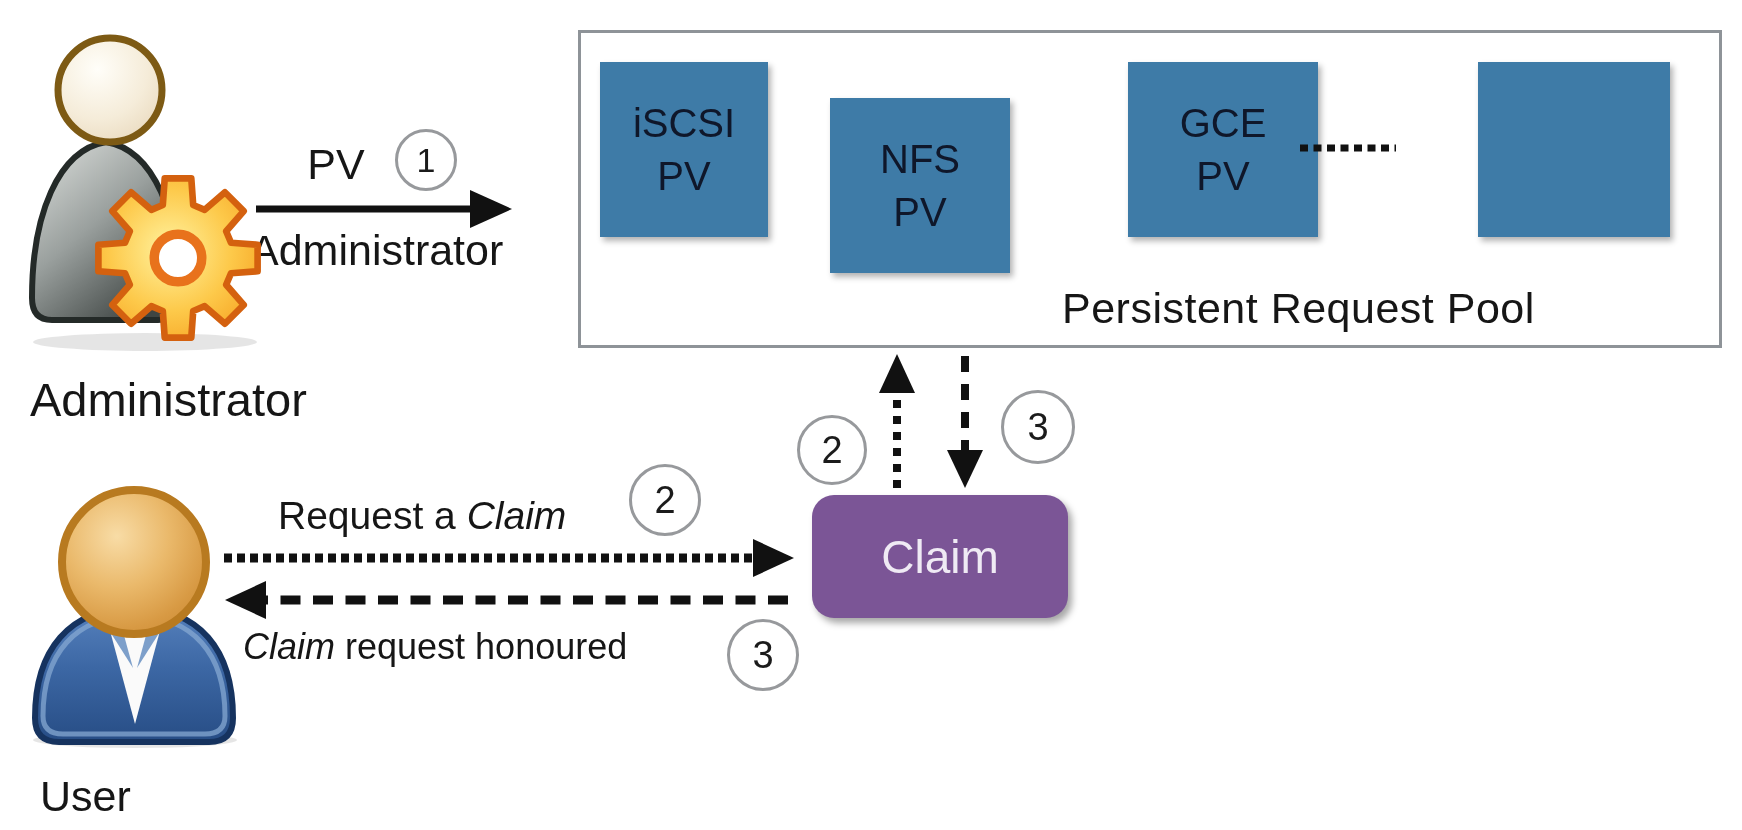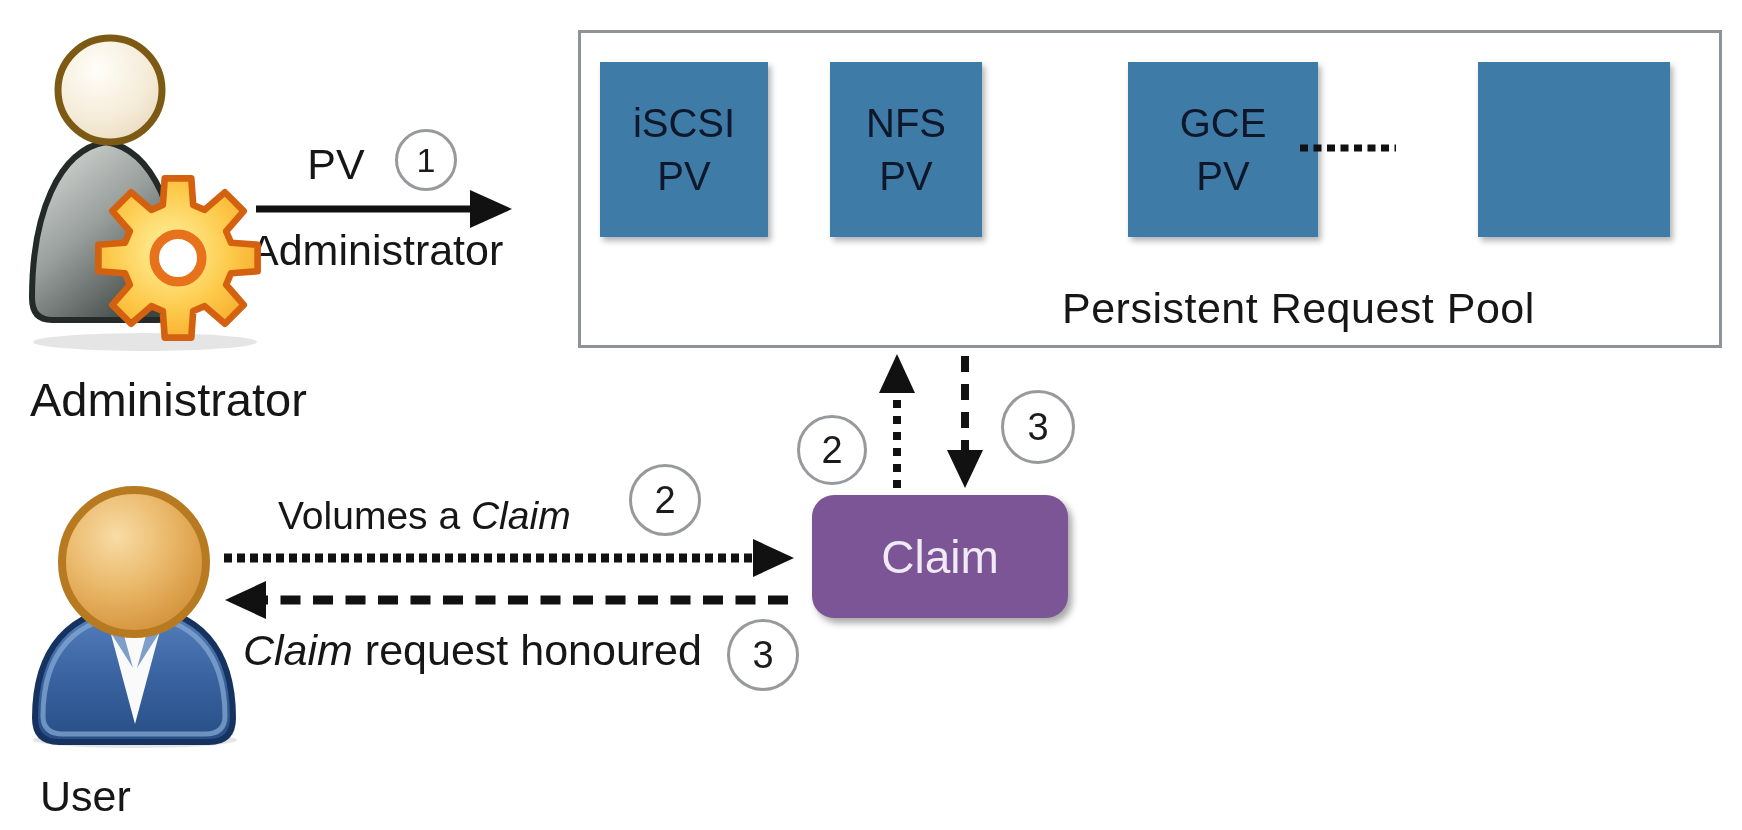--- a/index.html
+++ b/index.html
@@ -16,21 +16,21 @@
   .pool-label{
     left:1062px;top:284px;font-size:43px;letter-spacing:.5px;white-space:nowrap;
   }
   .vol{
     top:62px;height:175px;background:#3e7ba7;
     box-shadow:3px 4px 6px rgba(0,0,0,.30);
     display:flex;flex-direction:column;align-items:center;justify-content:center;
     color:#0f172a;font-size:40px;line-height:1.32;text-align:center;
   }
   .vol-1{left:600px;width:168px;}
-  .vol-2{left:830px;width:152px;}
+  .vol-2{left:830px;width:180px;margin-top:36px;}
   .vol-3{left:1128px;width:190px;}
   .vol-4{left:1478px;width:192px;}
   
   .claim{
     left:812px;top:495px;width:256px;height:123px;border-radius:22px;
     background:#7b5596;box-shadow:4px 5px 7px rgba(0,0,0,.35);
     display:flex;align-items:center;justify-content:center;
     color:#efeaf4;font-size:46px;
   }
   
@@ -44,21 +44,21 @@
   .step-3-mid{left:1001px;top:390px;width:74px;height:74px;}
   .step-2-bot{left:629px;top:464px;width:72px;height:72px;}
   .step-3-bot{left:727px;top:619px;width:72px;height:72px;}
   
   .lbl{white-space:nowrap;}
   .lbl-pv{left:296px;top:140px;width:80px;text-align:center;font-size:43px;}
   .lbl-provisioning{left:250px;top:226px;font-size:43px;}
   .lbl-admin{left:30px;top:372px;font-size:47px;}
   .lbl-user{left:40px;top:772px;font-size:43px;}
   .lbl-request{left:278px;top:494px;font-size:39px;}
-  .lbl-honoured{left:243px;top:626px;font-size:43px;}
+  .lbl-honoured{left:243px;top:626px;font-size:36px;}
   .it{font-style:italic;}
   svg{display:block;}
   #connectors{left:0;top:0;pointer-events:none;}
 </style>
 </head>
 <body>
 
 <div id="stage">
 
   <div class="abs pool"></div>
@@ -128,21 +128,21 @@
   <div class="abs step step-2-bot">
     <span>2</span>
   </div>
   <div class="abs step step-3-bot">
     <span>3</span>
   </div>
 
   <div class="abs lbl lbl-pv">PV</div>
   <div class="abs lbl lbl-provisioning">Administrator</div>
   <div class="abs lbl lbl-request">
-    <span>Volumes a </span><span class="it">Claim</span>
+    <span>Request a </span><span class="it">Claim</span>
   </div>
   <div class="abs lbl lbl-honoured">
     <span class="it">Claim</span><span> request honoured</span>
   </div>
 
   <svg class="abs" style="left:20px;top:20px;" width="250" height="335" viewBox="0 0 250 335">
     <defs>
       <linearGradient id="adminBody" x1="0" y1="0" x2="0.7" y2="1">
         <stop offset="0" stop-color="#dfe2df"></stop>
           <stop offset="0.5" stop-color="#9aa09e"></stop>

